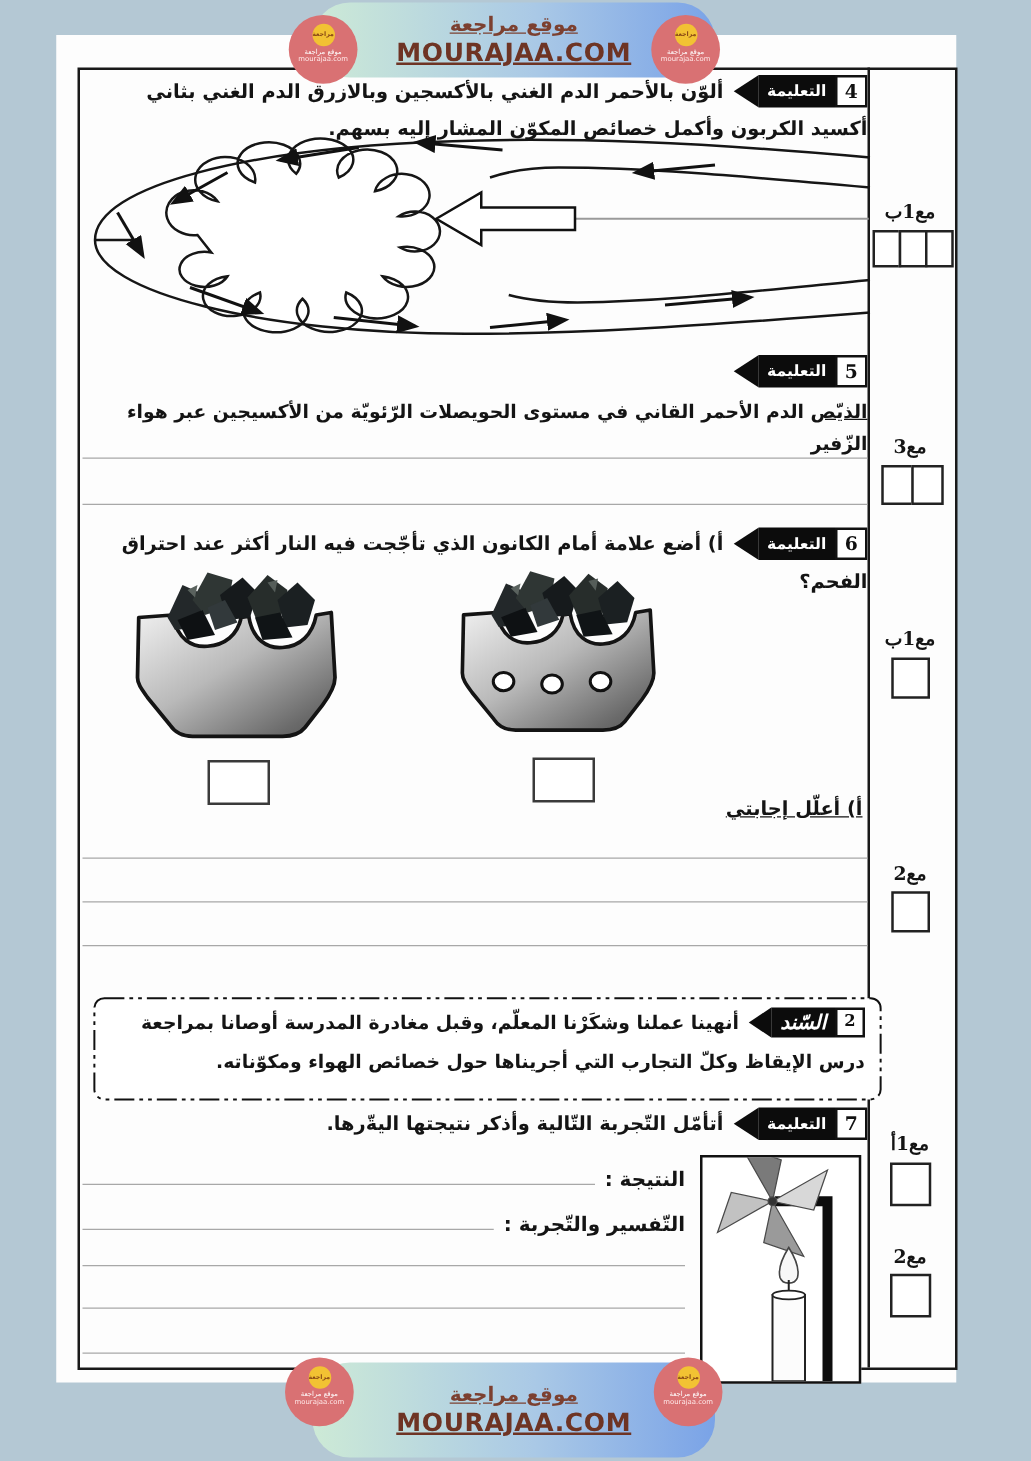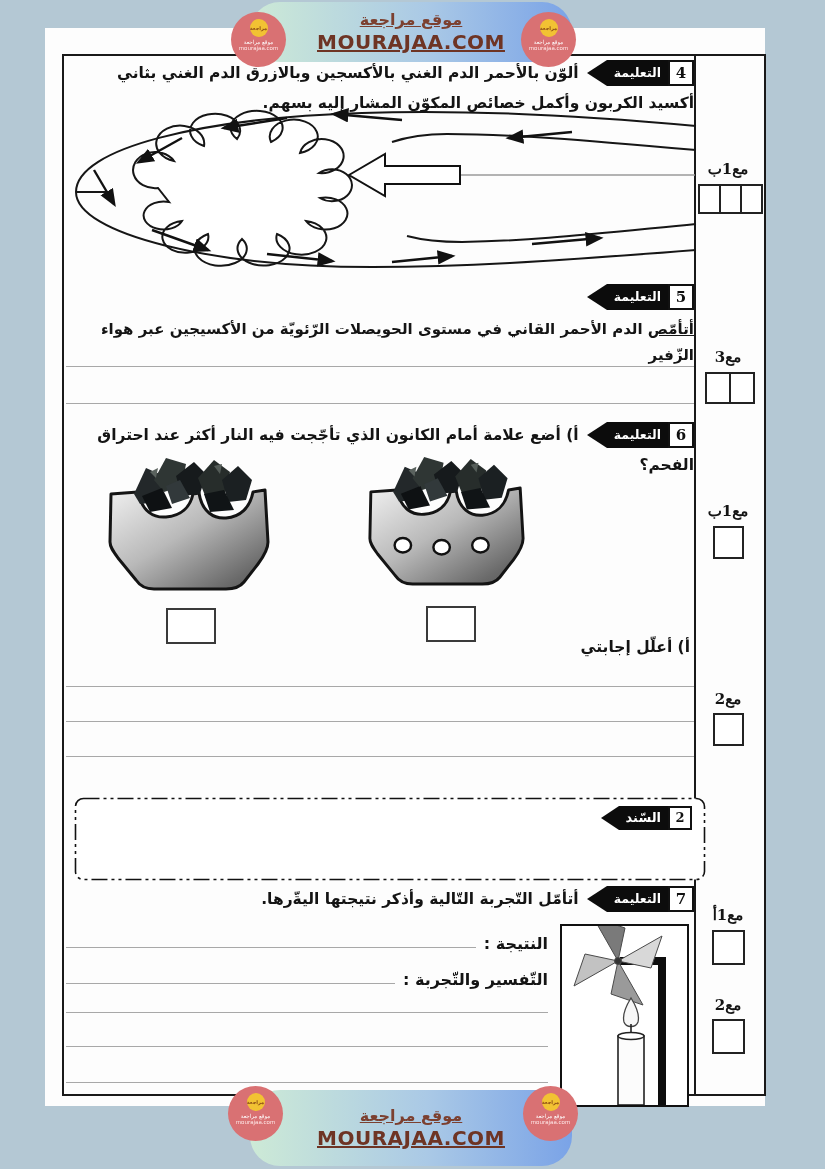--- a/index.html
+++ b/index.html
@@ -120,21 +120,21 @@
 </div>
 
 <div class="abs ex" style="left:70px;top:282px;width:624px;">
   <span class="pencil">
     <span class="p-num">5</span>
     <span class="p-body">التعليمة</span>
     <span class="p-tip"></span>
   </span>
 </div>
 <div class="abs sentence" style="left:70px;top:316px;width:624px;">
-  <span class="u">أتأمّص</span><span> الدم الأحمر القاني في مستوى الحويصلات الرّئويّة من الأكسيجين عبر هواء الزّفير</span>
+  <span class="u">الذيّص</span><span> الدم الأحمر القاني في مستوى الحويصلات الرّئويّة من الأكسيجين عبر هواء الزّفير</span>
 </div>
 <div class="abs wline" style="left:66px;top:366px;width:628px;"></div>
 <div class="abs wline" style="left:66px;top:403px;width:628px;"></div>
 
 <div class="abs score-label" style="left:702px;top:348px;width:52px;">مع3</div>
 <div class="abs sbox-row" style="left:705px;top:372px;">
   <span class="sbox" style="width:22px;height:28px;"></span><span class="sbox" style="width:22px;height:28px;"></span>
 </div>
 
 <div class="abs ex" style="left:70px;top:420px;width:624px;">
@@ -195,44 +195,45 @@
   <g>
     <ellipse cx="38" cy="97" rx="8.5" ry="7.5" fill="#ffffff" stroke="#111" stroke-width="2.5"></ellipse>
     <ellipse cx="78" cy="99" rx="8.5" ry="7.5" fill="#ffffff" stroke="#111" stroke-width="2.5"></ellipse>
     <ellipse cx="118" cy="97" rx="8.5" ry="7.5" fill="#ffffff" stroke="#111" stroke-width="2.5"></ellipse>
   </g>
 </svg>
 
 <div class="abs checkbox" style="left:166px;top:608px;width:46px;height:32px;"></div>
 <div class="abs checkbox" style="left:426px;top:606px;width:46px;height:32px;"></div>
 
-<div class="abs ex" style="left:480px;top:632px;width:210px;">أ) أعلّل إجابتي</div>
+<div class="abs ex" style="left:480px;top:632px;width:210px;text-decoration:underline;">أ) أعلّل إجابتي</div>
 
 <div class="abs wline" style="left:66px;top:686px;width:628px;"></div>
 <div class="abs wline" style="left:66px;top:721px;width:628px;"></div>
 <div class="abs wline" style="left:66px;top:756px;width:628px;"></div>
 
 <div class="abs score-label" style="left:698px;top:502px;width:60px;">مع1ب</div>
 <div class="abs sbox-row" style="left:713px;top:526px;">
   <span class="sbox" style="width:27px;height:29px;"></span>
 </div>
 <div class="abs score-label" style="left:702px;top:690px;width:52px;">مع2</div>
 <div class="abs sbox-row" style="left:713px;top:713px;">
   <span class="sbox" style="width:27px;height:29px;"></span>
 </div>
 
 <svg class="abs" style="left:74px;top:797px;" width="632" height="84" viewBox="0 0 632 84">
   <rect x="1.5" y="1.5" width="629" height="81" rx="8" fill="#fff" stroke="#111" stroke-width="1.6" stroke-dasharray="16 4 3 4 3 4"></rect>
 </svg>
 <div class="abs sentence" style="left:88px;top:803px;width:604px;line-height:31px;">
   <span class="pencil" style="height:24px;margin-top:3px;">
     <span class="p-num" style="width:20px;height:20px;line-height:20px;font-size:13px;">2</span>
-    <span class="p-body" style="line-height:24px;font-size:13px;">السّند</span>
+    <span class="p-body" style="line-height:24px;font-size:16px;font-style:italic;">السّند</span>
     <span class="p-tip" style="border-top-width:12px;border-bottom-width:12px;border-right-width:18px;"></span>
   </span>
+  <span>أنهينا عملنا وشكَرْنا المعلّم، وقبل مغادرة المدرسة أوصانا بمراجعة درس الإيقاظ وكلّ التجارب التي أجريناها حول خصائص الهواء ومكوّناته.</span>
 </div>
 
 <div class="abs ex" style="left:70px;top:884px;width:624px;">
   <span class="pencil">
     <span class="p-num">7</span>
     <span class="p-body">التعليمة</span>
     <span class="p-tip"></span>
   </span>
   <span>أتأمّل التّجربة التّالية وأذكر نتيجتها اليةّرها.</span>
 </div>

